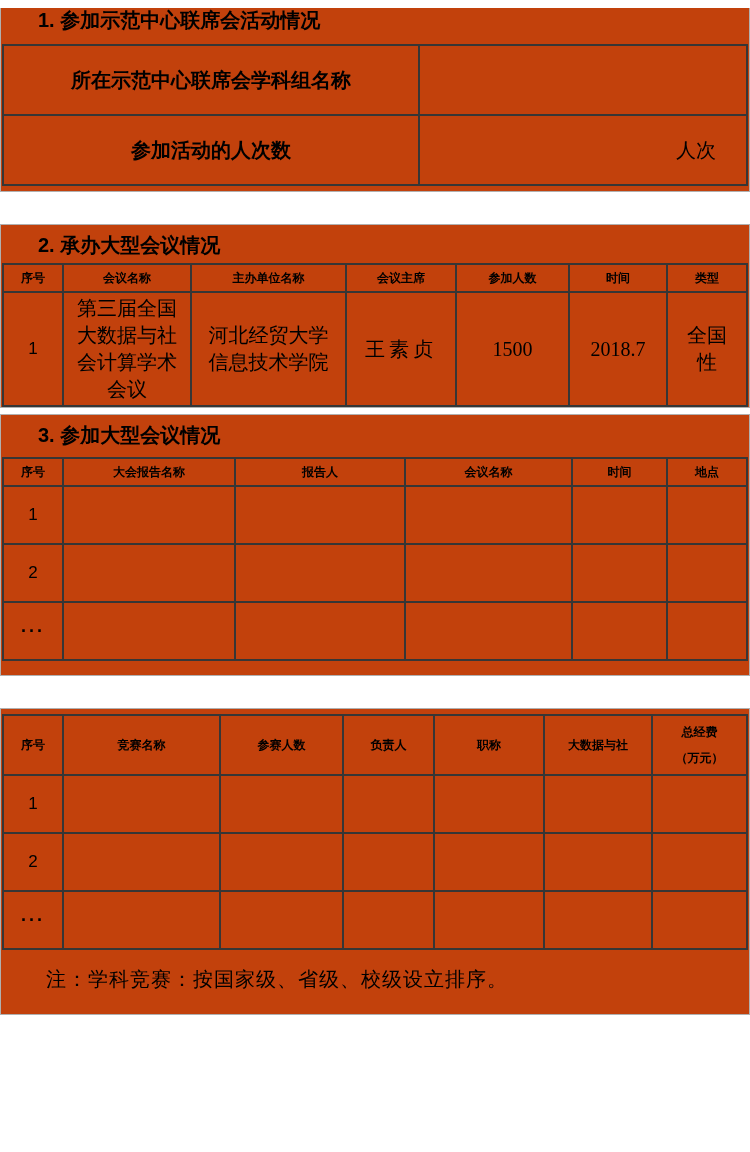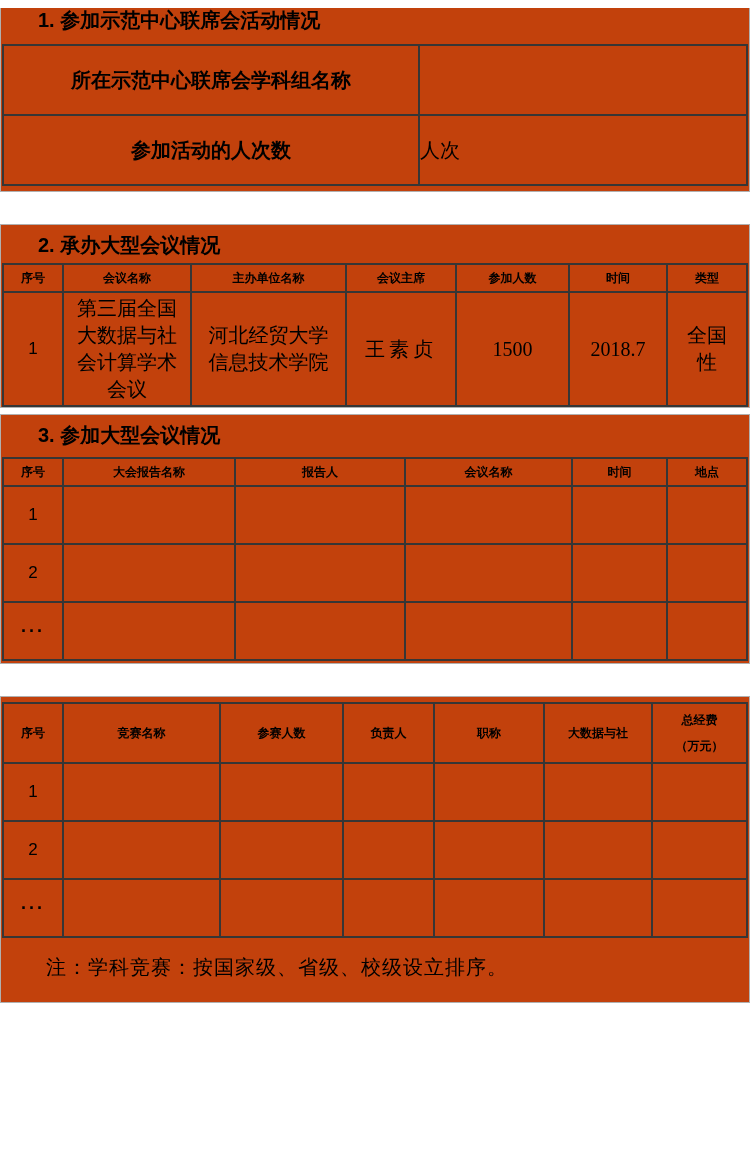--- a/index.html
+++ b/index.html
@@ -41,36 +41,36 @@
   .note {
     font-family:"Liberation Serif", serif;
     font-size:20px; line-height:30px; letter-spacing:1px;
     margin:14px 3px 0 3px; text-indent:42px;
     white-space:pre-line;
   }
   
   .t1 { margin-top:12px; }
   .t1 td { height:68px; }
   .t1 .lbl { font-size:20px; font-weight:bold; font-family:"Liberation Sans", sans-serif;border-radius:31px; }
-  .t1 .val { text-align:left; padding-right:30px; }
+  .t1 .val { text-align:right; padding-right:30px; }
   
   .t2 { margin-top:6px; }
   .t2 th { height:25px; }
   .t2 td { height:112px; }
   .t2 .chair { letter-spacing:4px; }
   
   .t3 { margin-top:10px; }
   .t3 th { height:26px; }
   .t3 td { height:56px; }
   
   .t4 { margin-top:5px; }
   .t4 th { height:58px; line-height:26px; }
   .t4 td { height:56px; }
   .pb5  { padding-bottom:5px; }
-  .pb2  { padding-bottom:2px;margin-top:6px; }
+  .pb2  { padding-bottom:14px;margin-top:6px; }
   .pb20 { padding-bottom:20px; }
 </style>
 </head>
 <body>
 
 <div class="section first pb5">
   <div class="heading">1. 参加示范中心联席会活动情况</div>
   <table class="t1">
     <colgroup>
         <col style="width:416px">

